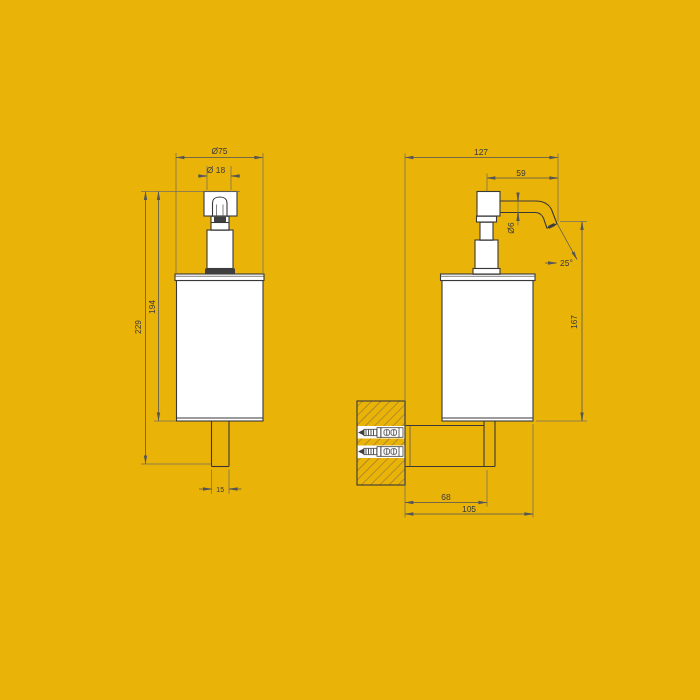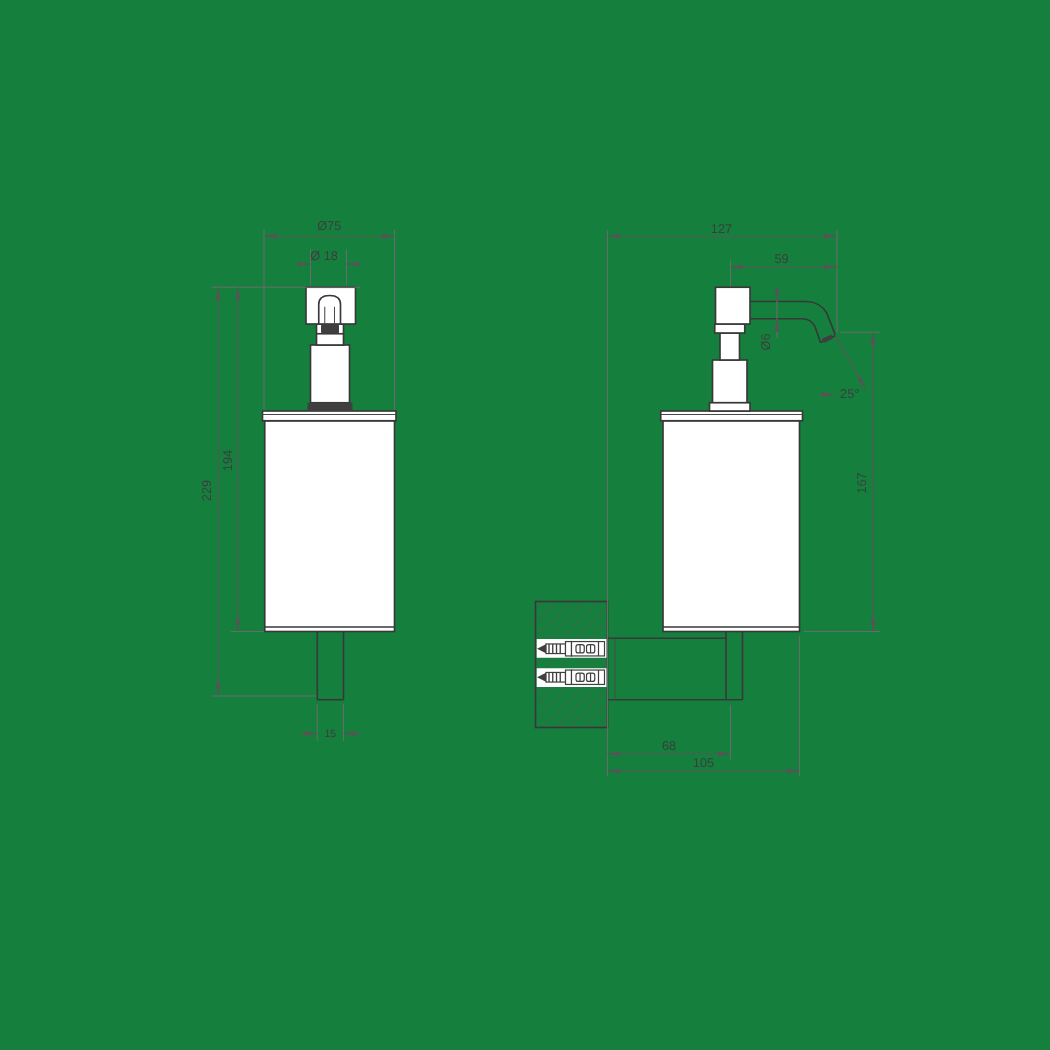--- a/index.html
+++ b/index.html
@@ -1,16 +1,16 @@
 <!DOCTYPE html>
 <html><head>
 <meta charset="utf-8">
 <style>
   html,body{margin:0;padding:0;background:#ffffff;}
-  .canvas{position:relative;width:700px;height:700px;background:#15803d;overflow:hidden;
+  .canvas{position:relative;width:700px;height:700px;background:#eab308;overflow:hidden;
           font-family:"Liberation Sans", sans-serif;}
   svg{position:absolute;left:0;top:0;}
   .obj{stroke:#383838;stroke-width:1.1;fill:none;}
   .objf{stroke:#383838;stroke-width:1.1;fill:#ffffff;}
   .dark{fill:#3f3f3f;stroke:none;}
   .dim{stroke:#575757;stroke-width:0.8;fill:none;}
   .ext{stroke:#6b6b6b;stroke-width:0.7;fill:none;}
   .thin{stroke:#4a4a4a;stroke-width:0.7;fill:none;}
   text{fill:#3d3d3d;font-size:8.5px;font-family:"Liberation Sans", sans-serif;}
   text.small{font-size:7px;}

